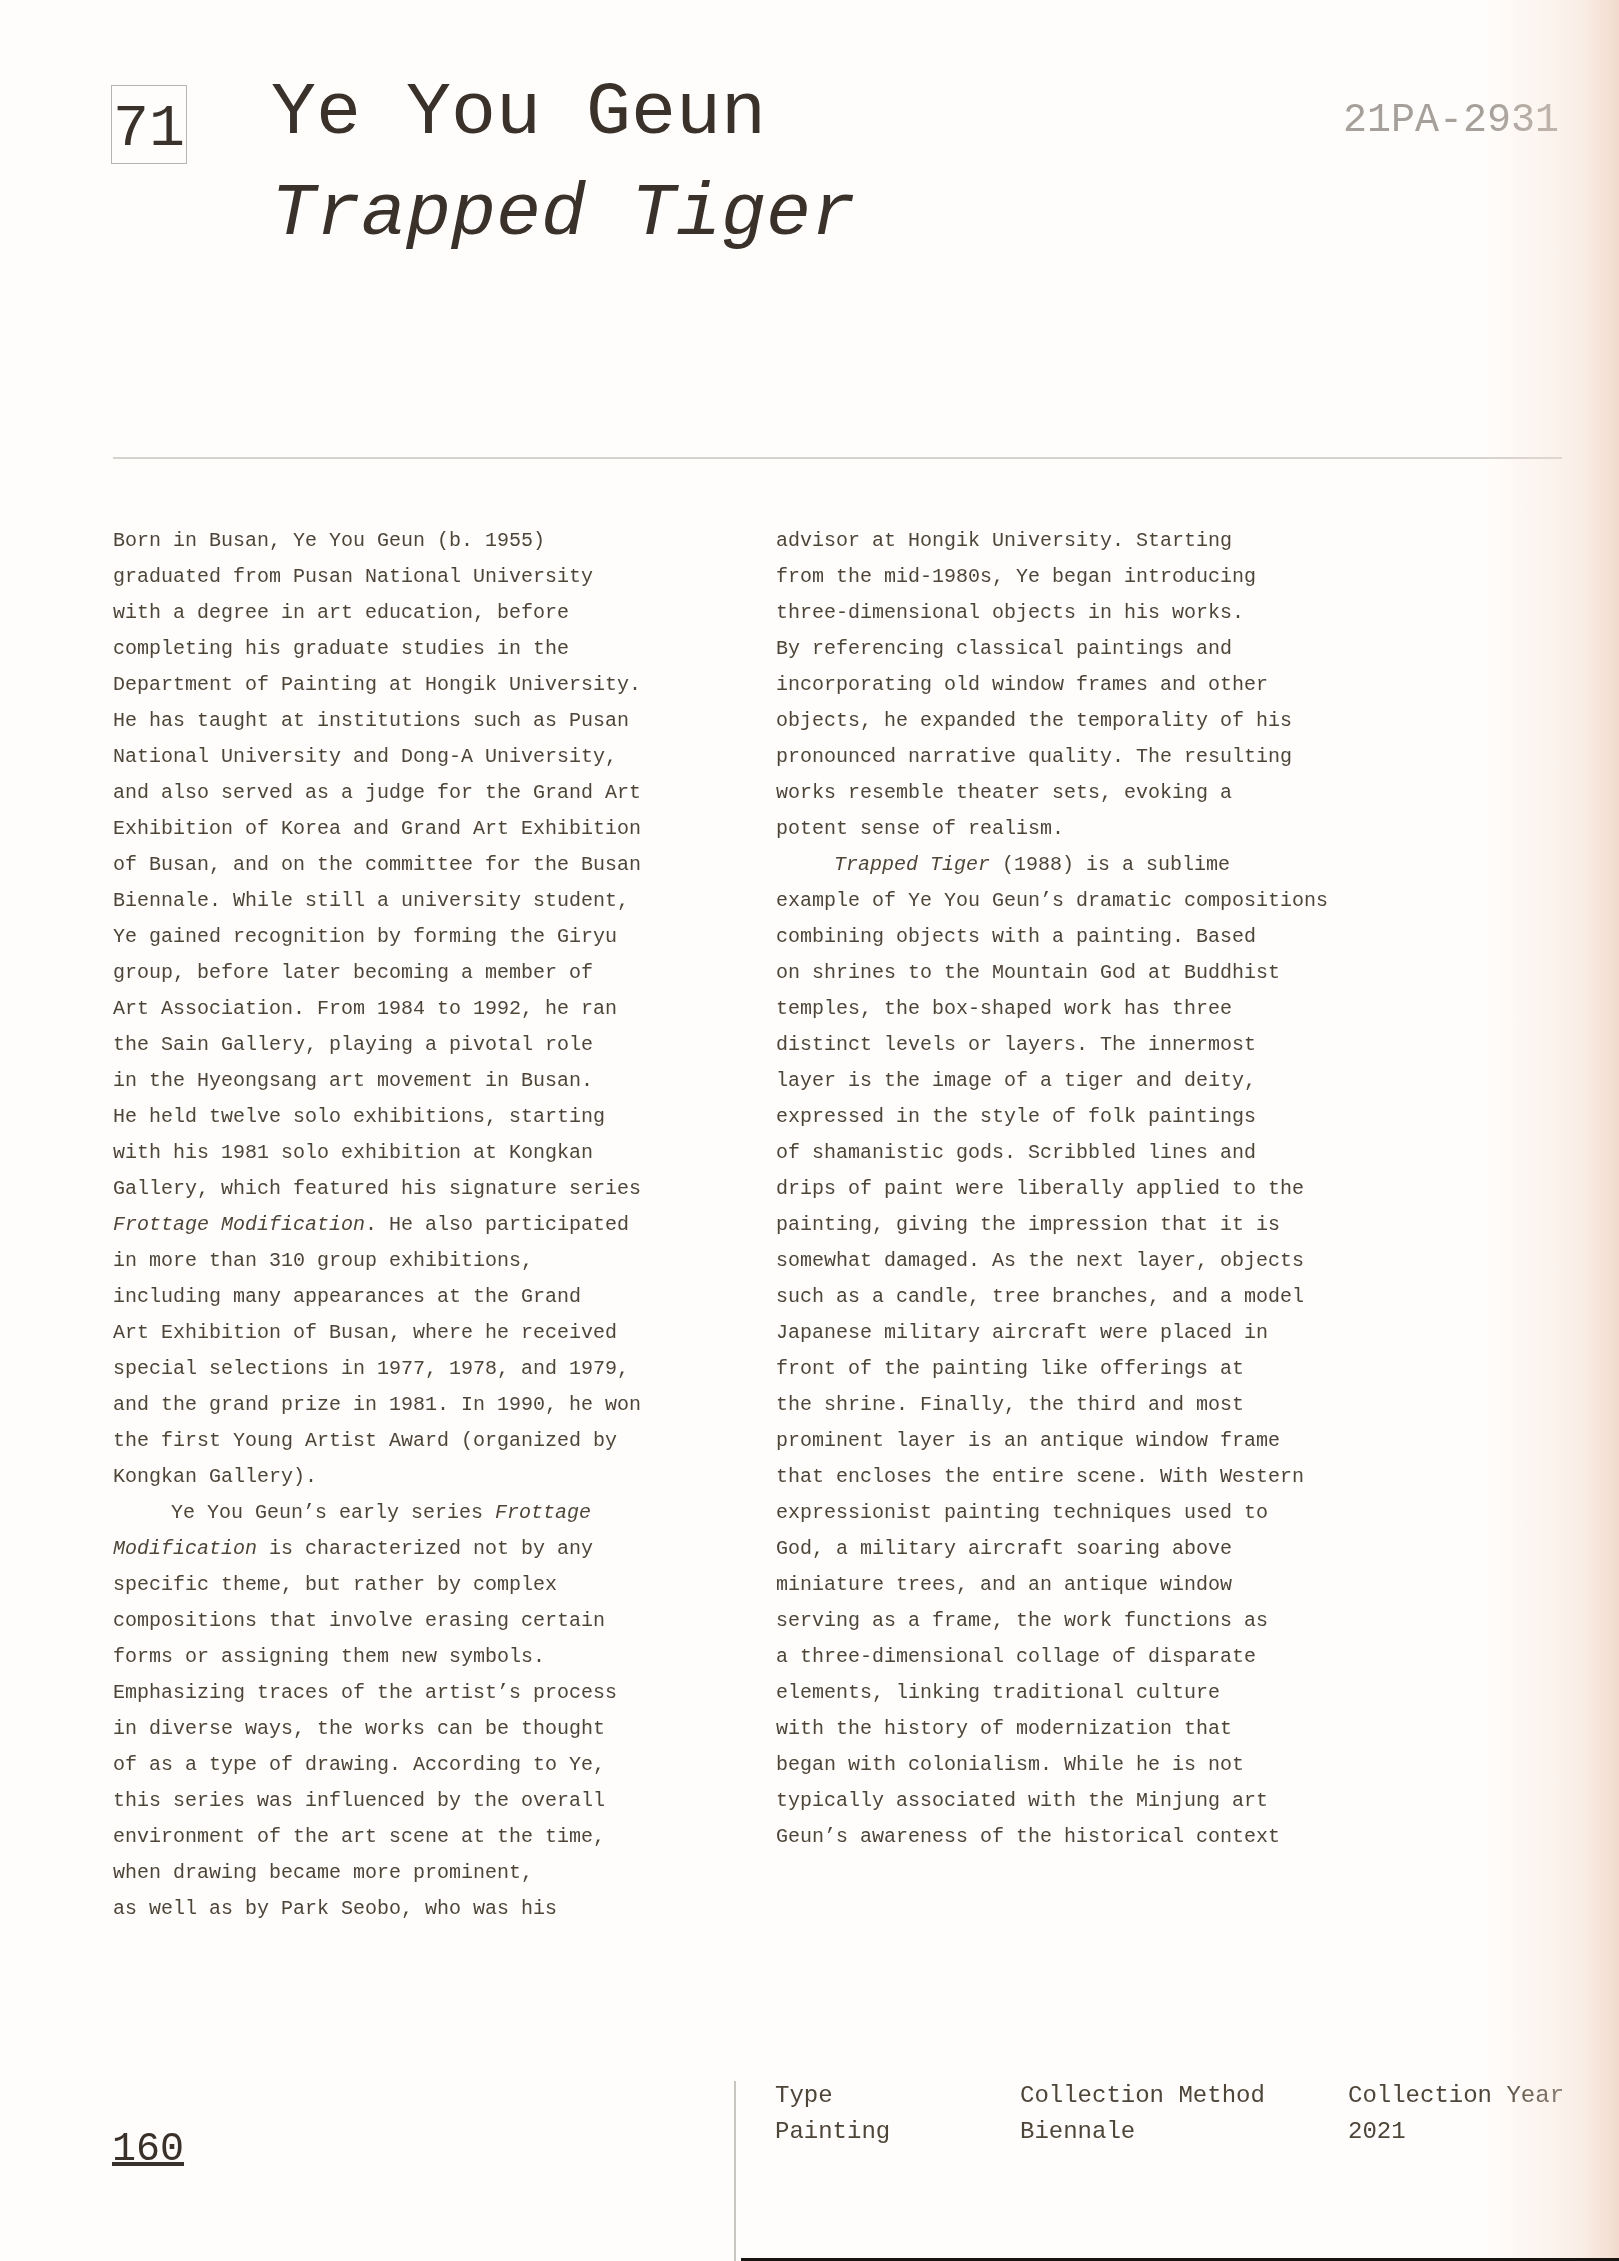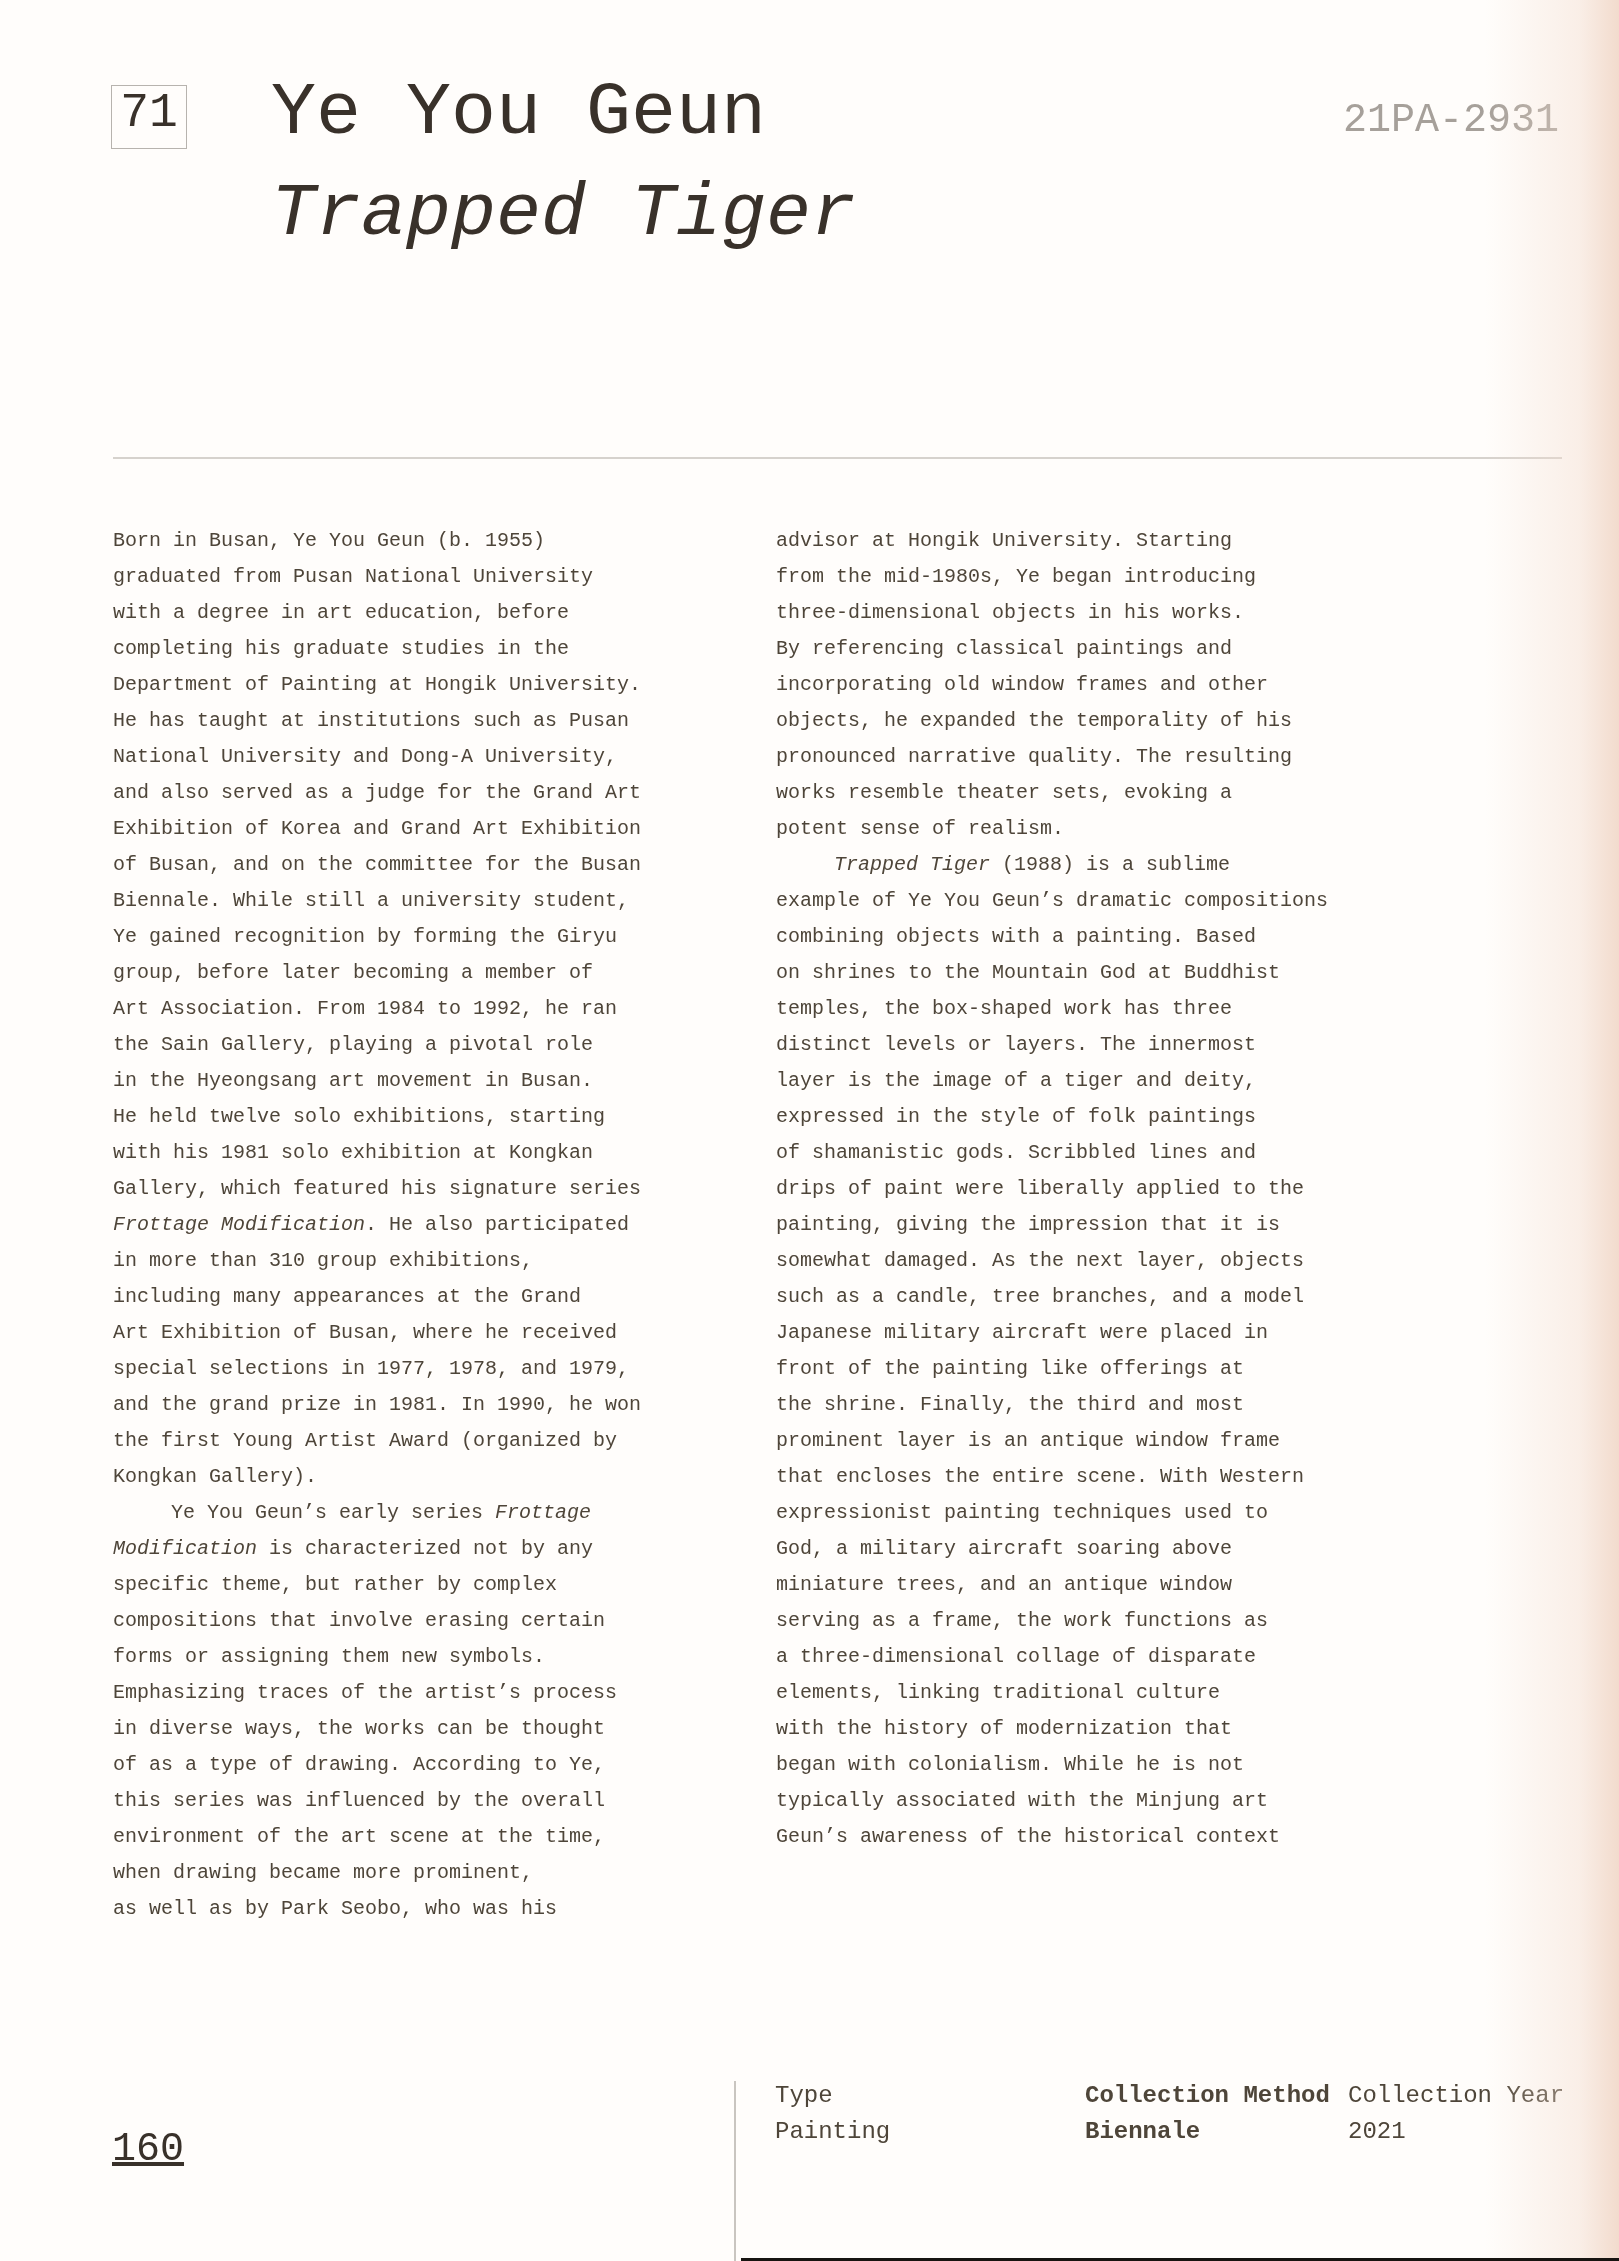--- a/index.html
+++ b/index.html
@@ -15,25 +15,25 @@
   html,body{margin:0;padding:0;background:#e9e9e9;}
   .page{
     position:relative;
     width:1619px;height:2261px;
     background:var(--page-background);
     overflow:hidden;
     font-family:"Liberation Mono","DejaVu Sans Mono",monospace;
     color:var(--body-text);
   }
   .badge{
-    position:absolute;left:111px;top:85px;width:76px;height:64px;
+    position:absolute;left:111px;top:85px;width:76px;height:79px;
     border:1.1px solid var(--badge-border);
-    display:flex;align-items:flex-start;justify-content:center;
+    display:flex;align-items:flex-end;justify-content:center;
     box-sizing:border-box;
-    font-size:48px;color:var(--title-text);
+    font-size:60px;color:var(--title-text);
   }
   .title{
     position:absolute;left:271px;top:76px;margin:0;
     font-size:75px;line-height:1;font-weight:400;
     color:var(--title-text);white-space:nowrap;
   }
   .subtitle{
     position:absolute;left:271px;top:177px;margin:0;
     font-size:75px;line-height:1;font-weight:400;font-style:italic;
     color:var(--title-text);white-space:nowrap;
@@ -63,21 +63,21 @@
   }
   .meta{
     position:absolute;left:0;top:2078px;width:100%;height:0;
   }
   .meta-field{
     position:absolute;top:0;
     font-size:24px;line-height:36px;
     color:var(--body-text);white-space:nowrap;
   }
   .meta-field:nth-of-type(1){left:775px;}
-  .meta-field:nth-of-type(2){left:1085px;font-weight:bold;}
+  .meta-field:nth-of-type(2){left:1020px;}
   .meta-field:nth-of-type(3){left:1348px;}
   .pageno{
     position:absolute;left:112px;top:2130px;
     font-size:40px;line-height:1;
     color:var(--title-text);
     text-decoration:underline;
   }
   .edge-shade{
     position:absolute;right:0;top:0;width:134px;height:100%;
     background:linear-gradient(to right,

